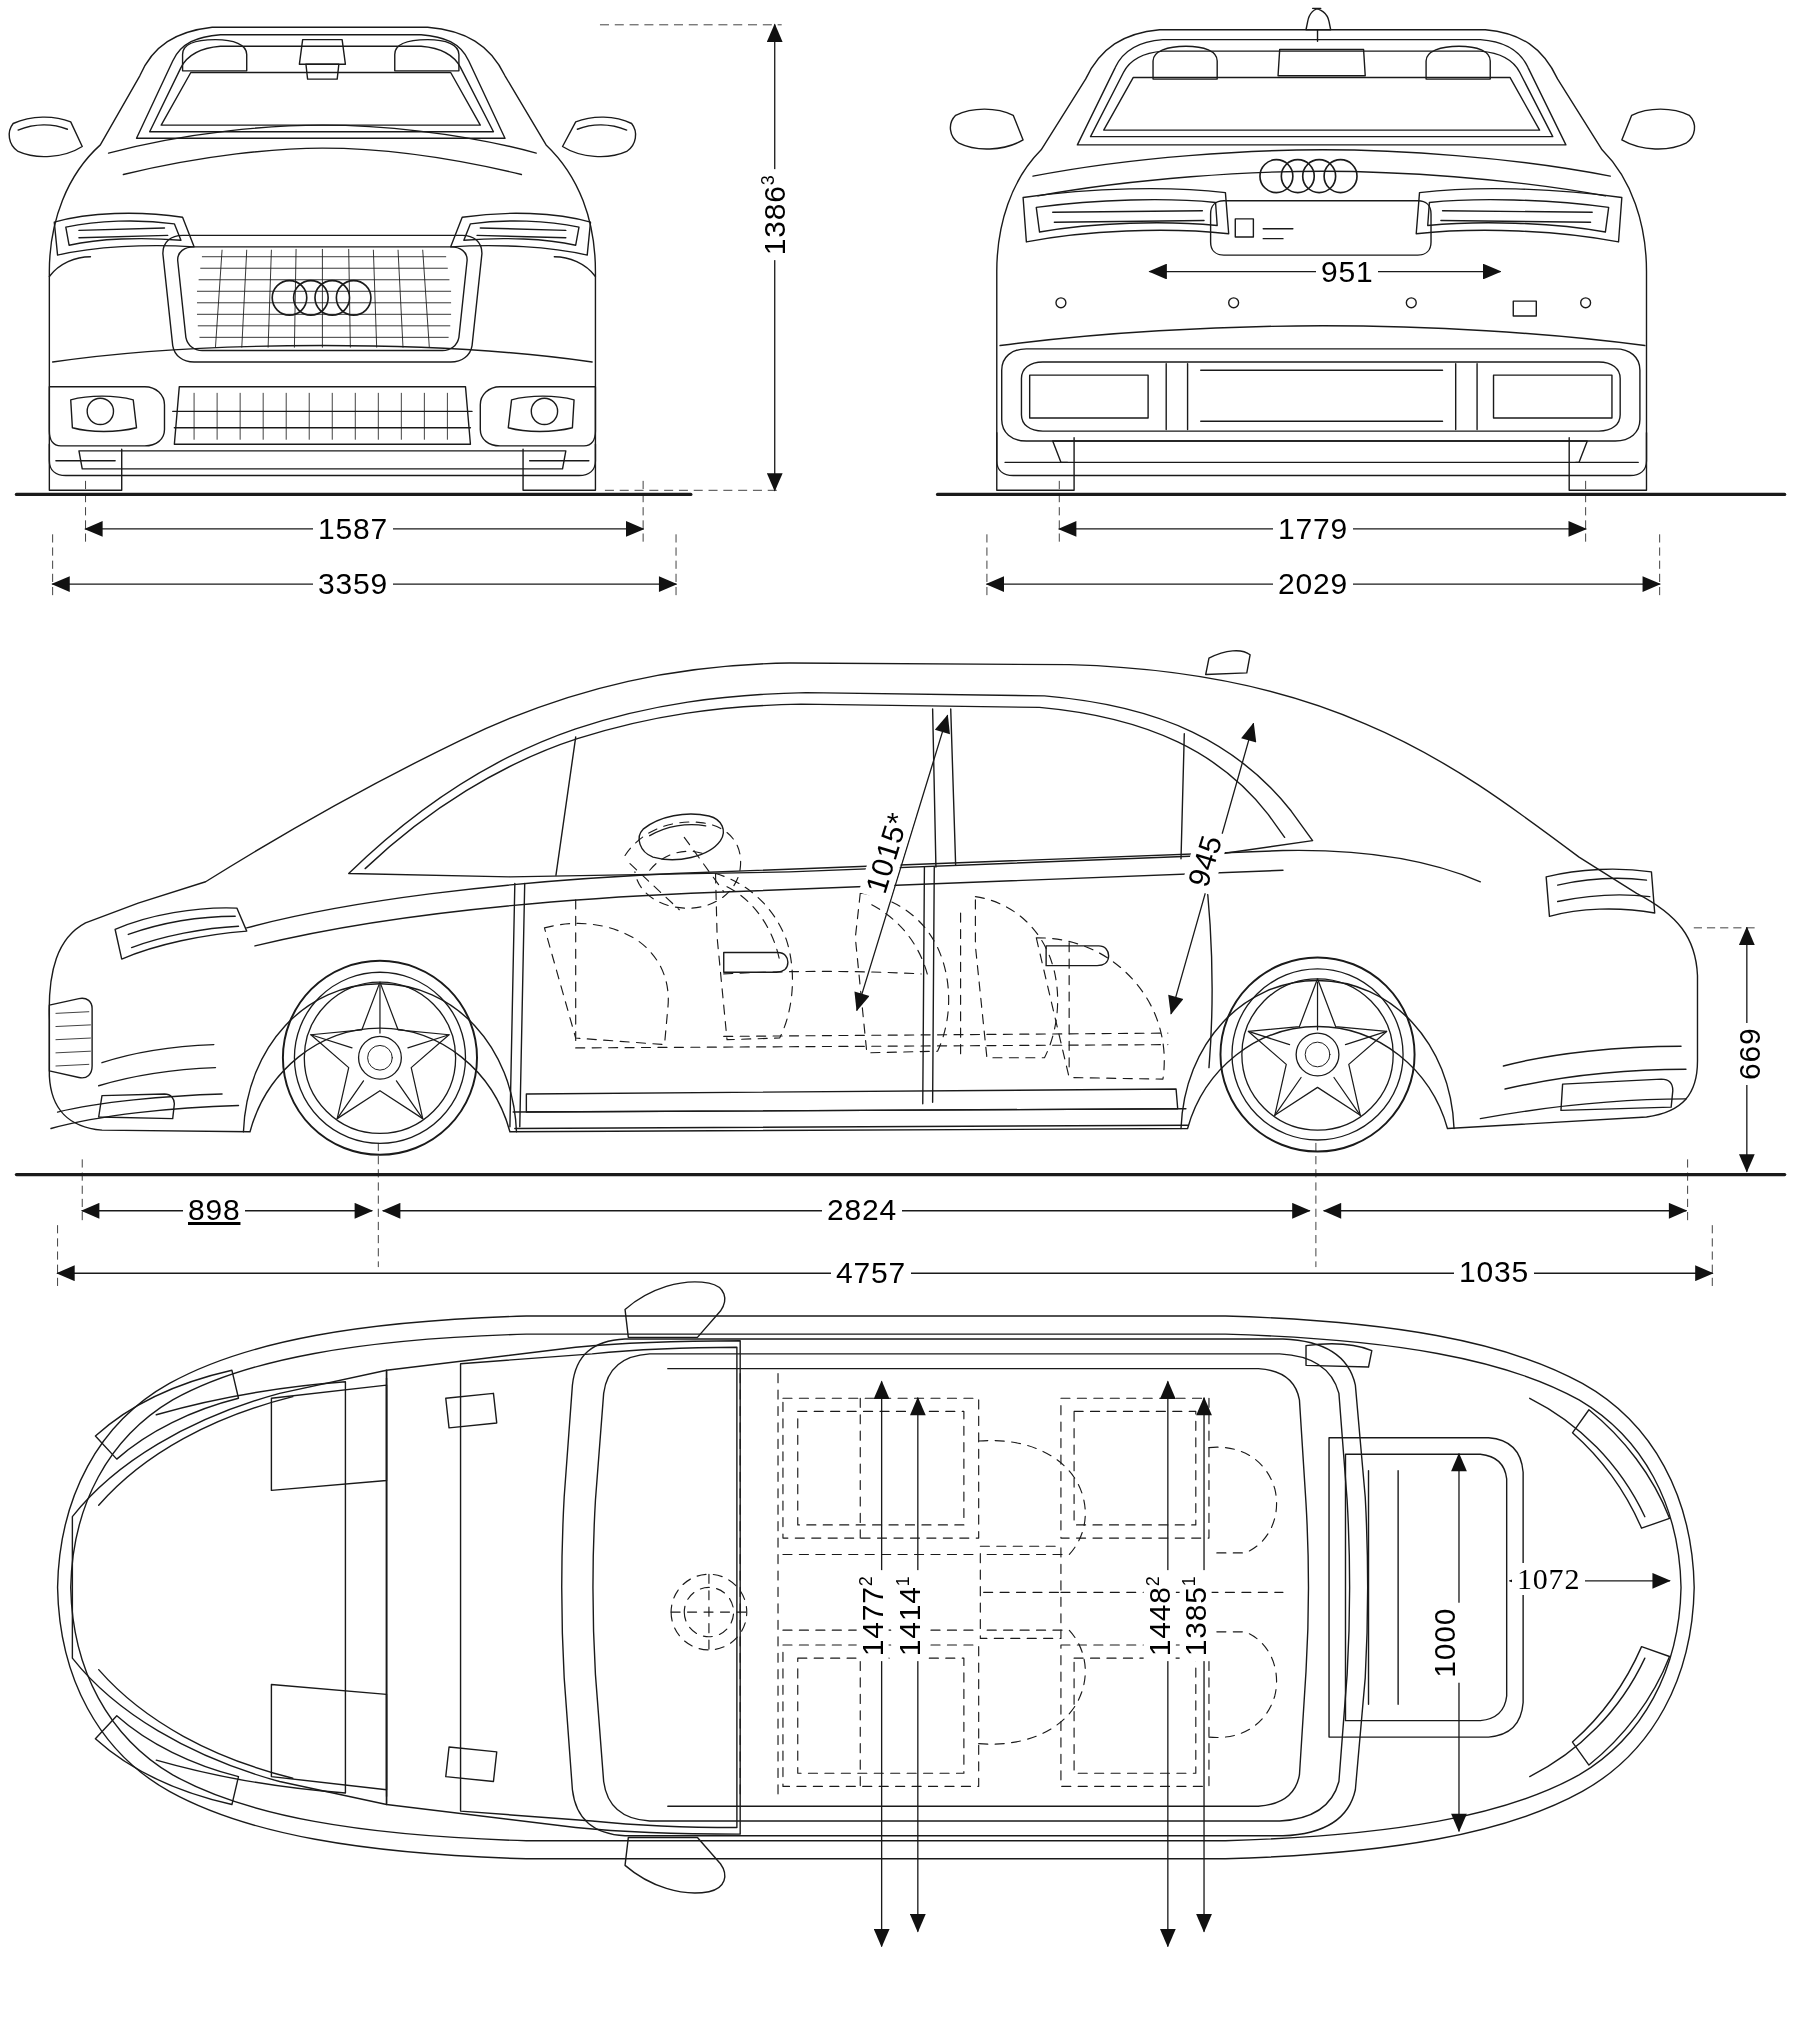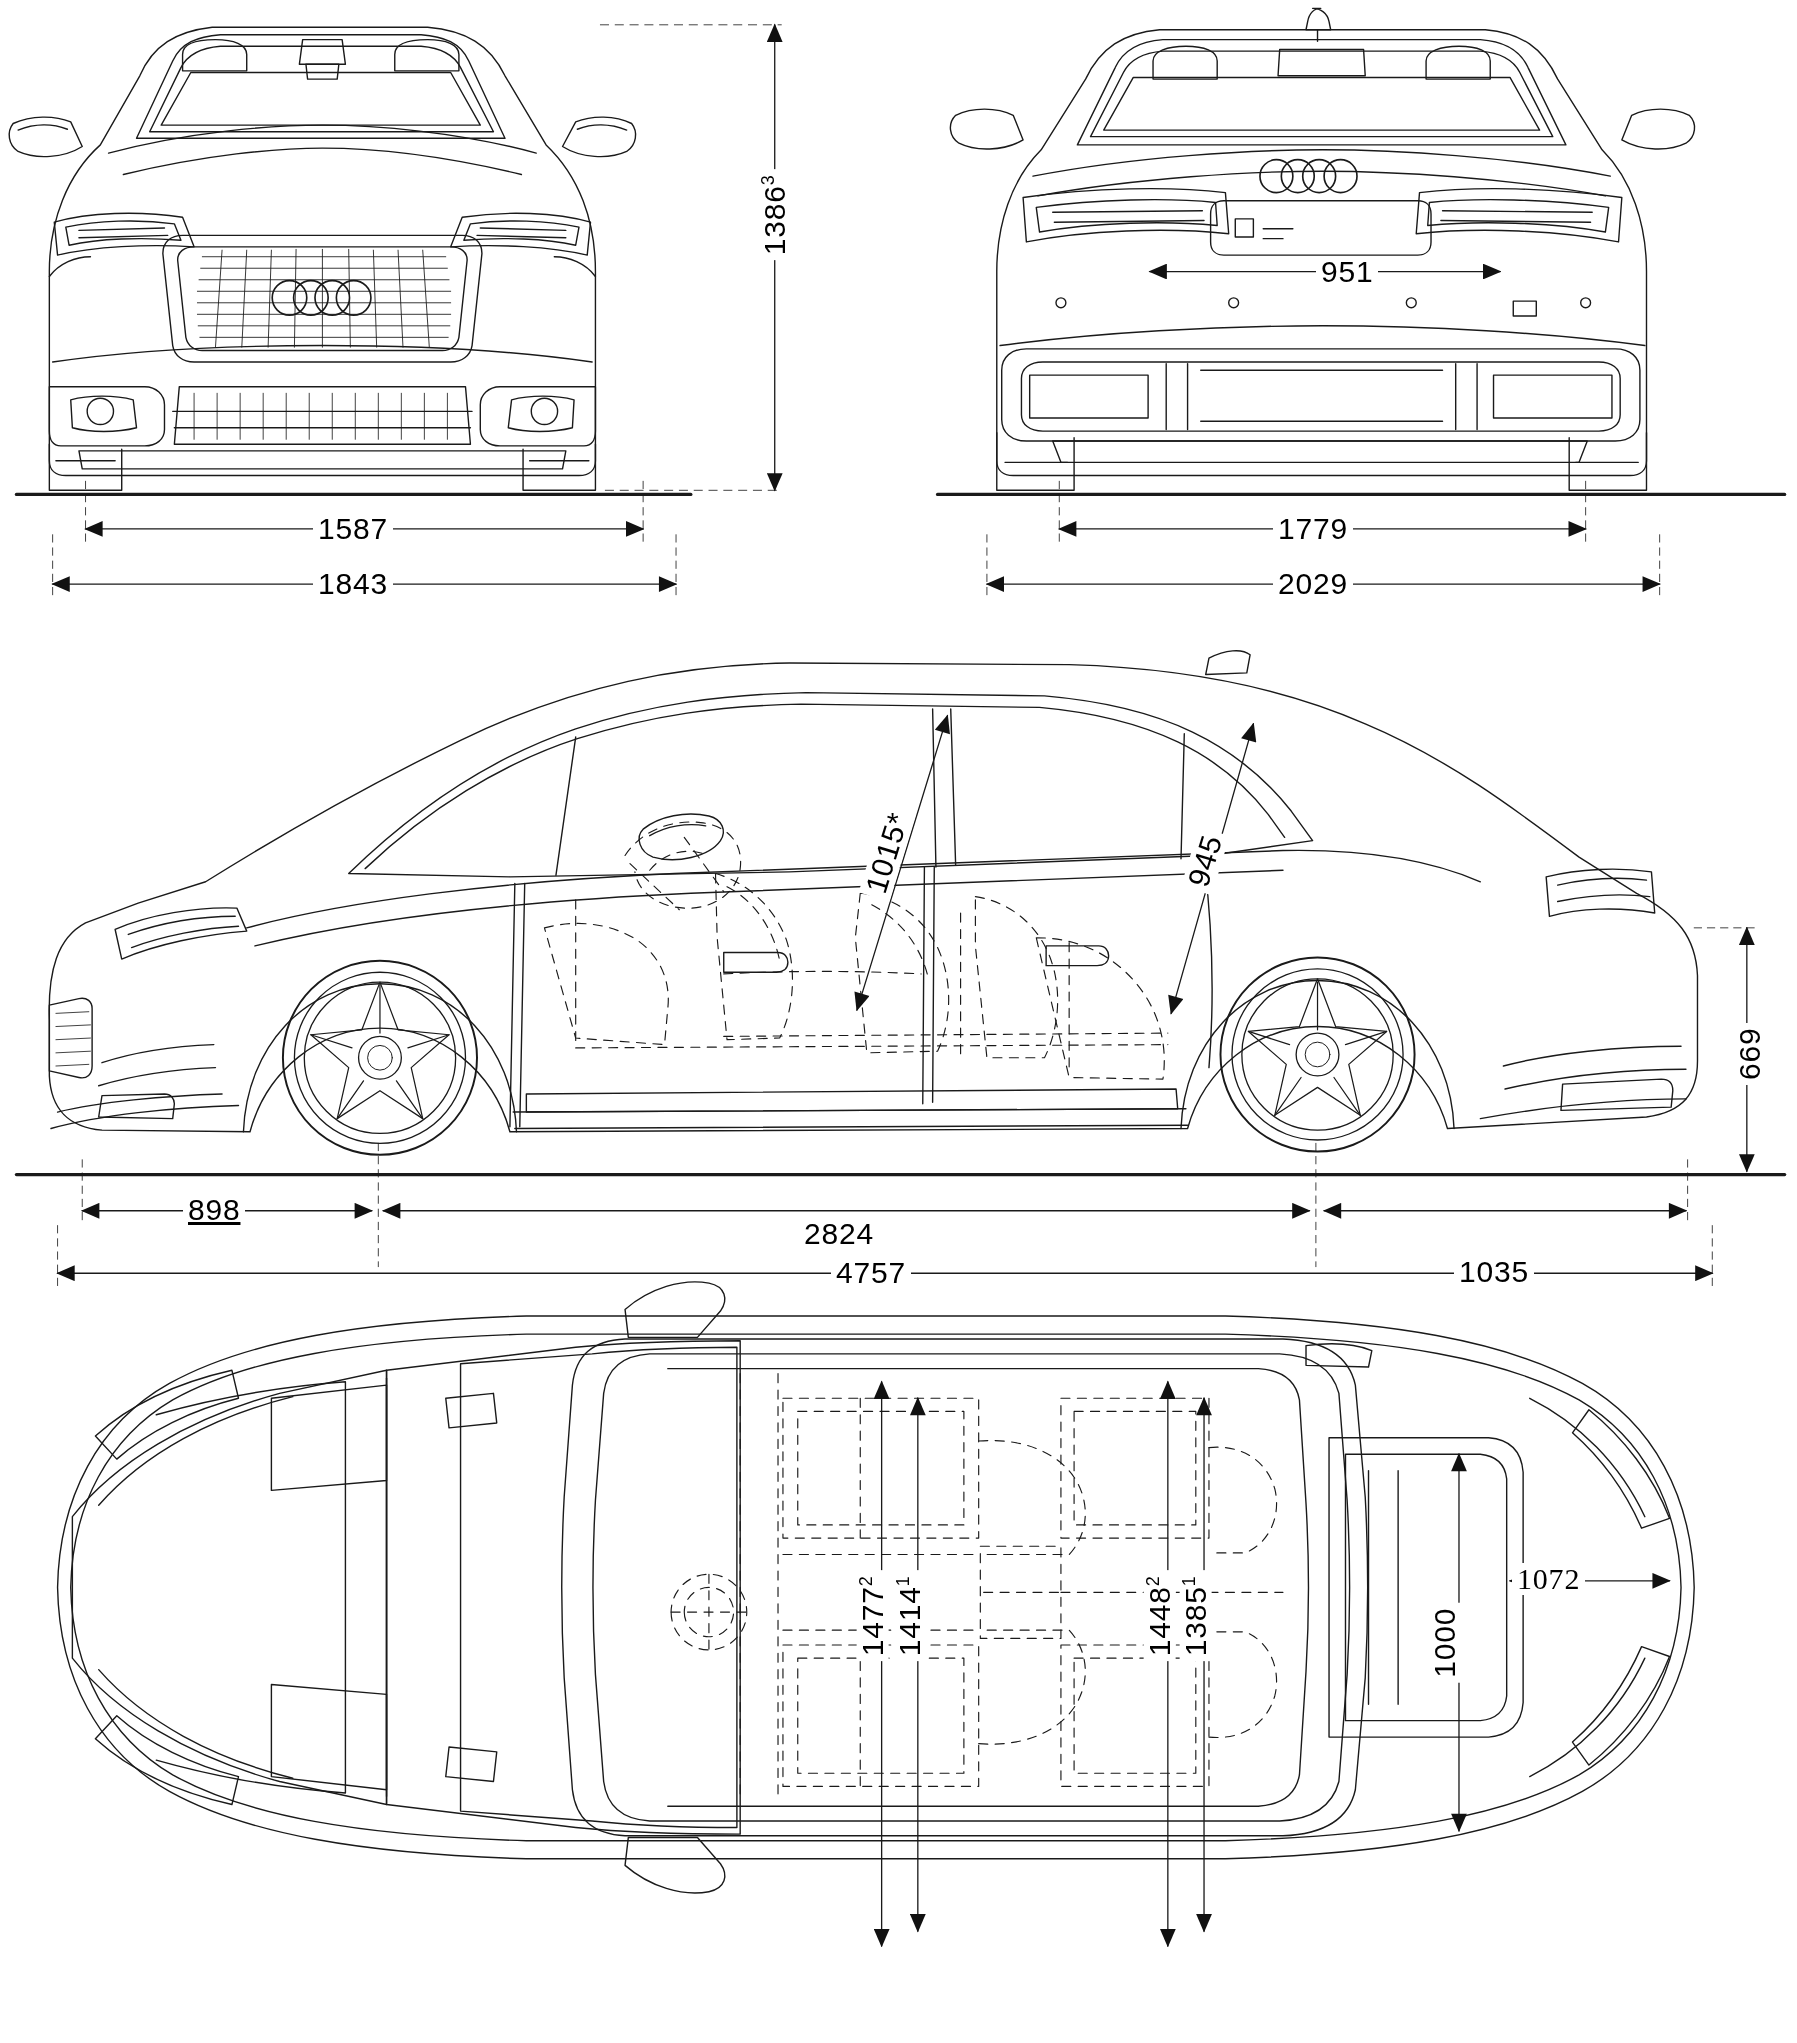--- a/index.html
+++ b/index.html
@@ -528,37 +528,37 @@
 
     </g>
   </svg>
 
   <div class="dim-label vert" style="left:729px; top:199px; transform: rotate(-90deg);">
     <span>1386</span><sup>3</sup>
   </div>
 
   <div class="dim-label" style="left:313px; top:513px;"><span>1587</span></div>
 
-  <div class="dim-label" style="left:313px; top:568px;"><span>1843</span></div>
+  <div class="dim-label" style="left:313px; top:568px;"><span>3359</span></div>
 
   <div class="dim-label" style="left:1316px; top:256px;"><span>951</span></div>
 
   <div class="dim-label" style="left:1273px; top:513px;"><span>1779</span></div>
 
   <div class="dim-label" style="left:1273px; top:568px;"><span>2029</span></div>
 
   <div class="dim-label vert" style="left:841px; top:837px; transform: rotate(-73deg);"><span>1015*</span></div>
 
   <div class="dim-label vert" style="left:1174px; top:845px; transform: rotate(-73deg);"><span>945</span></div>
 
   <div class="dim-label vert" style="left:1719px; top:1038px; transform: rotate(-90deg);"><span>669</span></div>
 
   <div class="dim-label" style="left:183px; top:1194px;text-decoration:underline;"><span>898</span></div>
 
-  <div class="dim-label" style="left:799px; top:1194px;margin-top:24px;"><span>2824</span></div>
+  <div class="dim-label" style="left:822px; top:1194px;"><span>2824</span></div>
 
   <div class="dim-label" style="left:1454px; top:1256px;"><span>1035</span></div>
 
   <div class="dim-label" style="left:831px; top:1257px;"><span>4757</span></div>
 
   <div class="dim-label vert" style="left:827px; top:1600px; transform: rotate(-90deg);">
     <span>1477</span><sup>2</sup>
   </div>
 
   <div class="dim-label vert" style="left:864px; top:1600px; transform: rotate(-90deg);">

